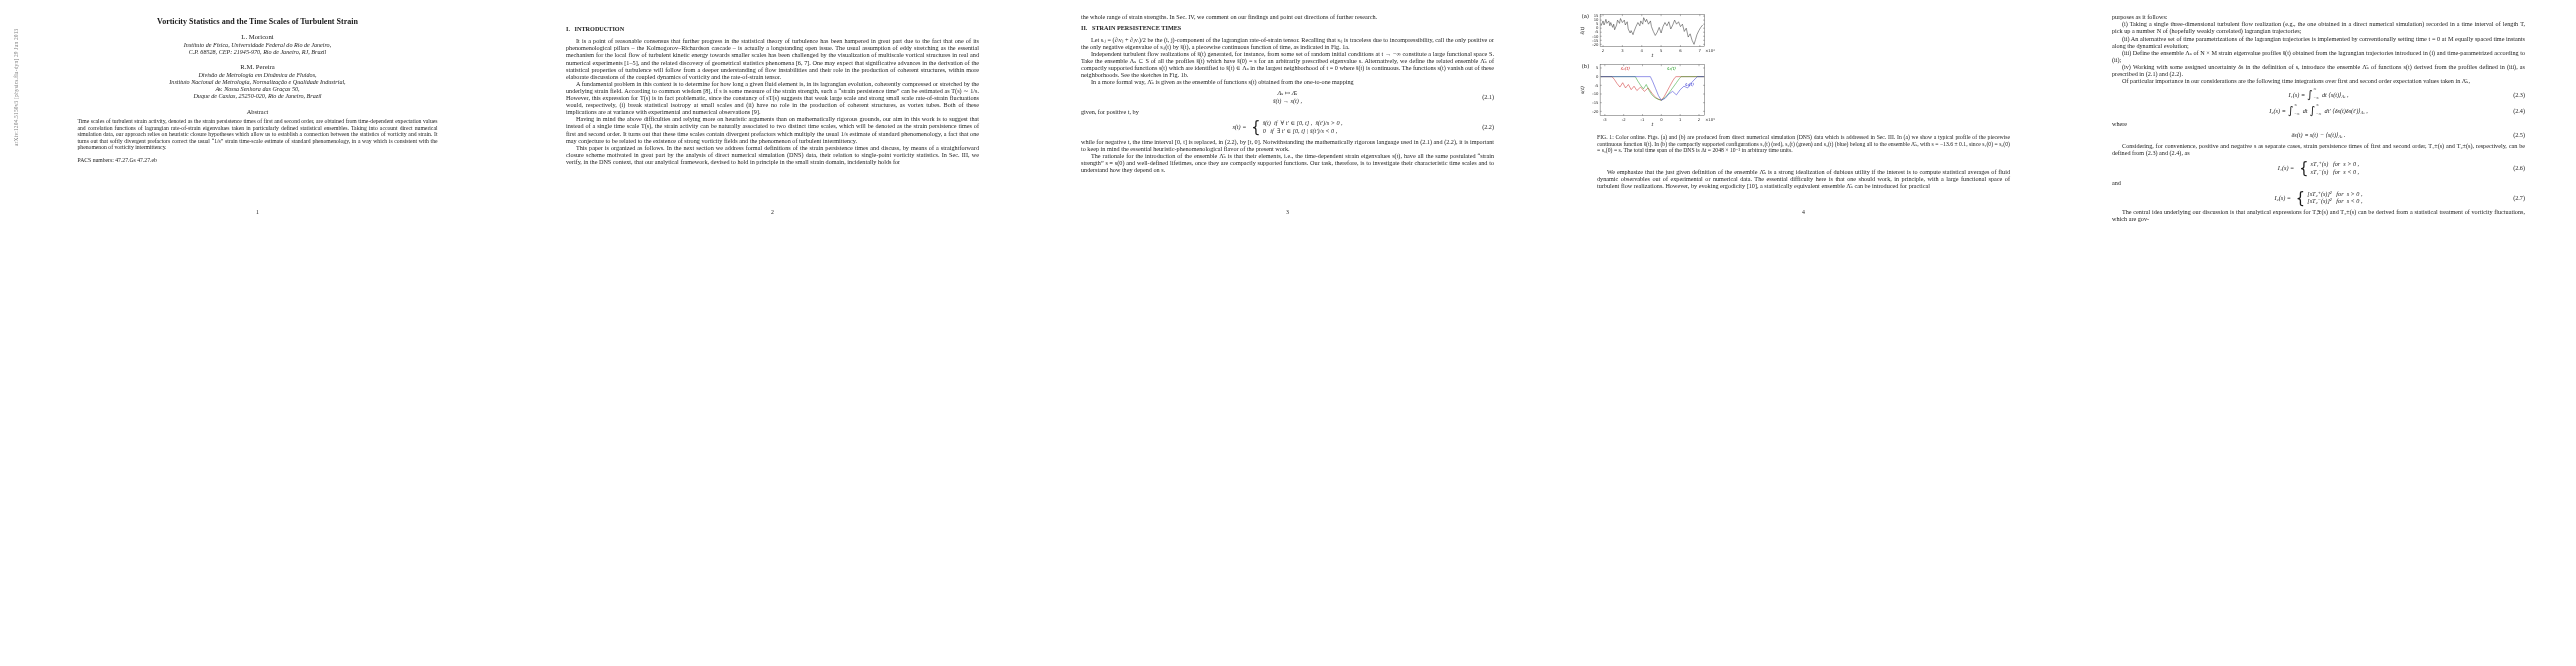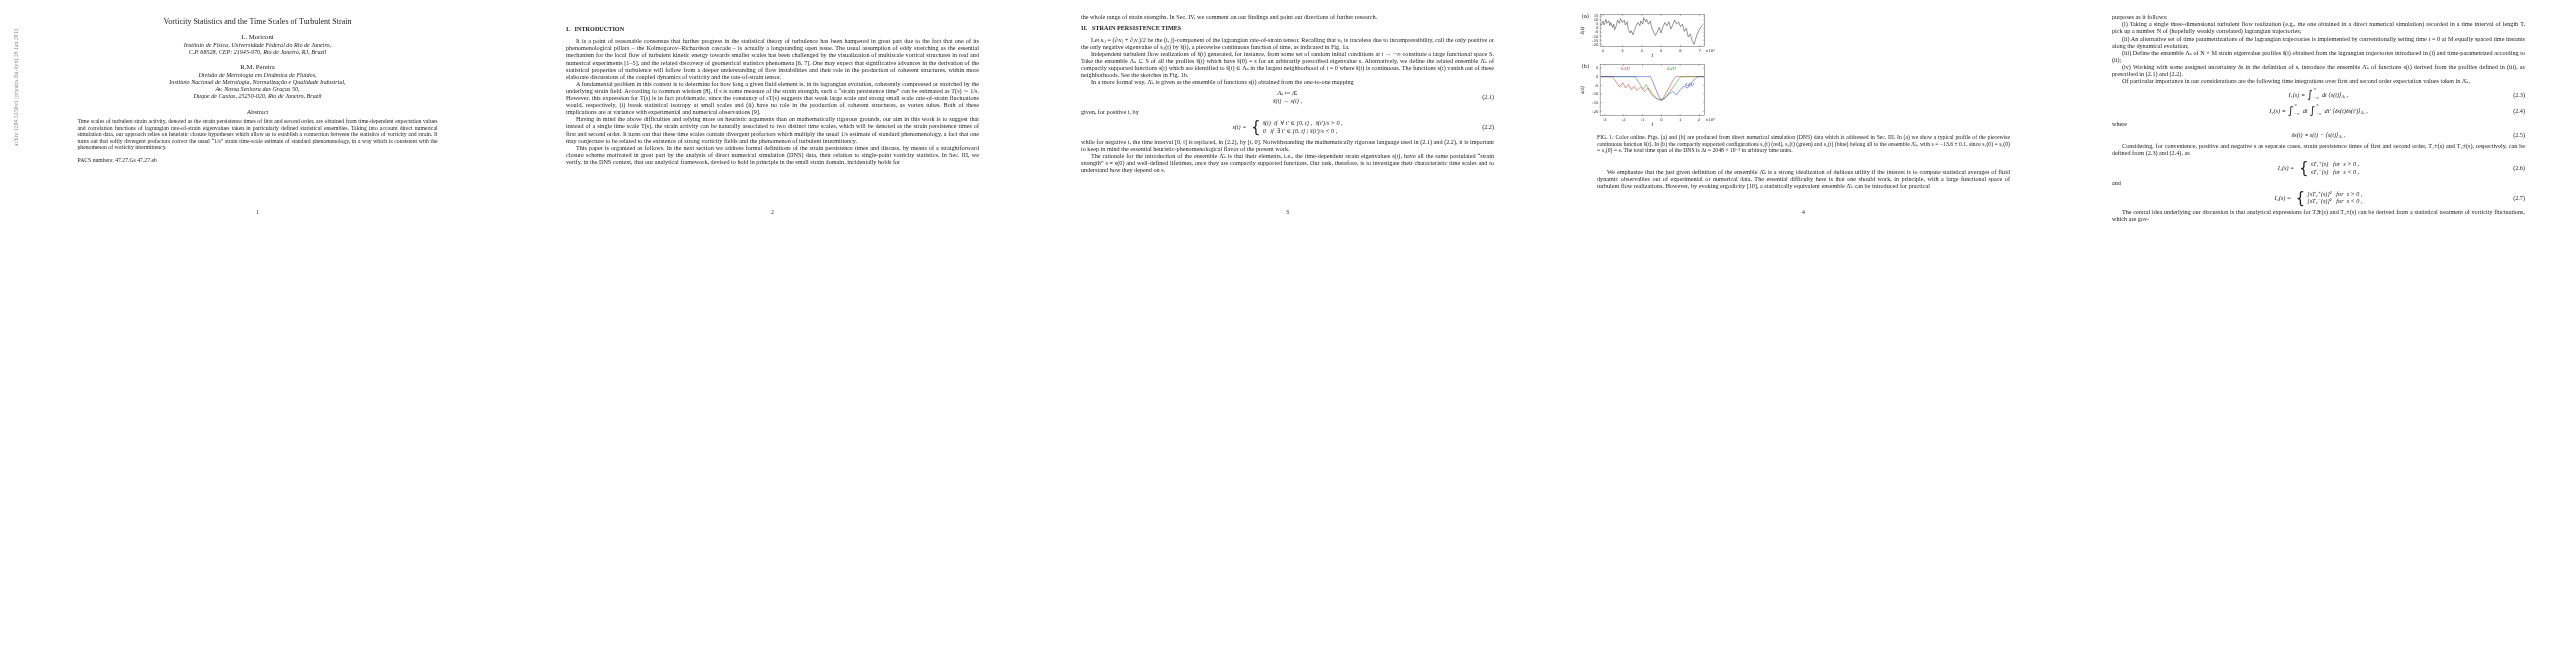--- a/index.html
+++ b/index.html
@@ -8,21 +8,21 @@
 
   .page { position:absolute; top:0; width:515px; height:667px; background:#ffffff; }
   .body { position:absolute; left:51px; width:413px; }
 
   p.just { text-align:justify; font-size:6.2px; line-height:7.1px; }
   p.ind  { text-indent:10px; }
   .sec   { font-size:6.2px; font-weight:bold; white-space:pre-wrap; margin:3.3px 0 5px 0; }
   .pagenum { position:absolute; top:209px; left:0; width:100%; text-align:center; font-size:5.8px; }
 
   
-  .title { margin-top:16.7px; text-align:center; font-size:8px; font-weight:normal; }
+  .title { margin-top:16.7px; text-align:center; font-size:8px; font-weight:bold; }
   .author { text-align:center; font-size:6.7px; margin-top:7.2px; }
   .affil { text-align:center; font-style:italic; font-size:6.1px; line-height:7.2px; margin-top:1.7px; }
   .abs-head { text-align:center; font-size:6.4px; margin-top:7.2px; }
   .abstract { margin:3.3px auto 0 auto; width:360px; text-align:justify; font-size:5.7px; line-height:6.5px; }
   .pacs { margin:6.1px auto 0 auto; width:360px; font-size:5.7px; }
   .arxiv { position:absolute; left:13.3px; top:146px; transform:rotate(-90deg); transform-origin:0 0;
            white-space:nowrap; color:#7f7f7f; font-size:5.4px; letter-spacing:0.2px;
            font-family:"Liberation Serif","DejaVu Serif",serif; }
 
   

